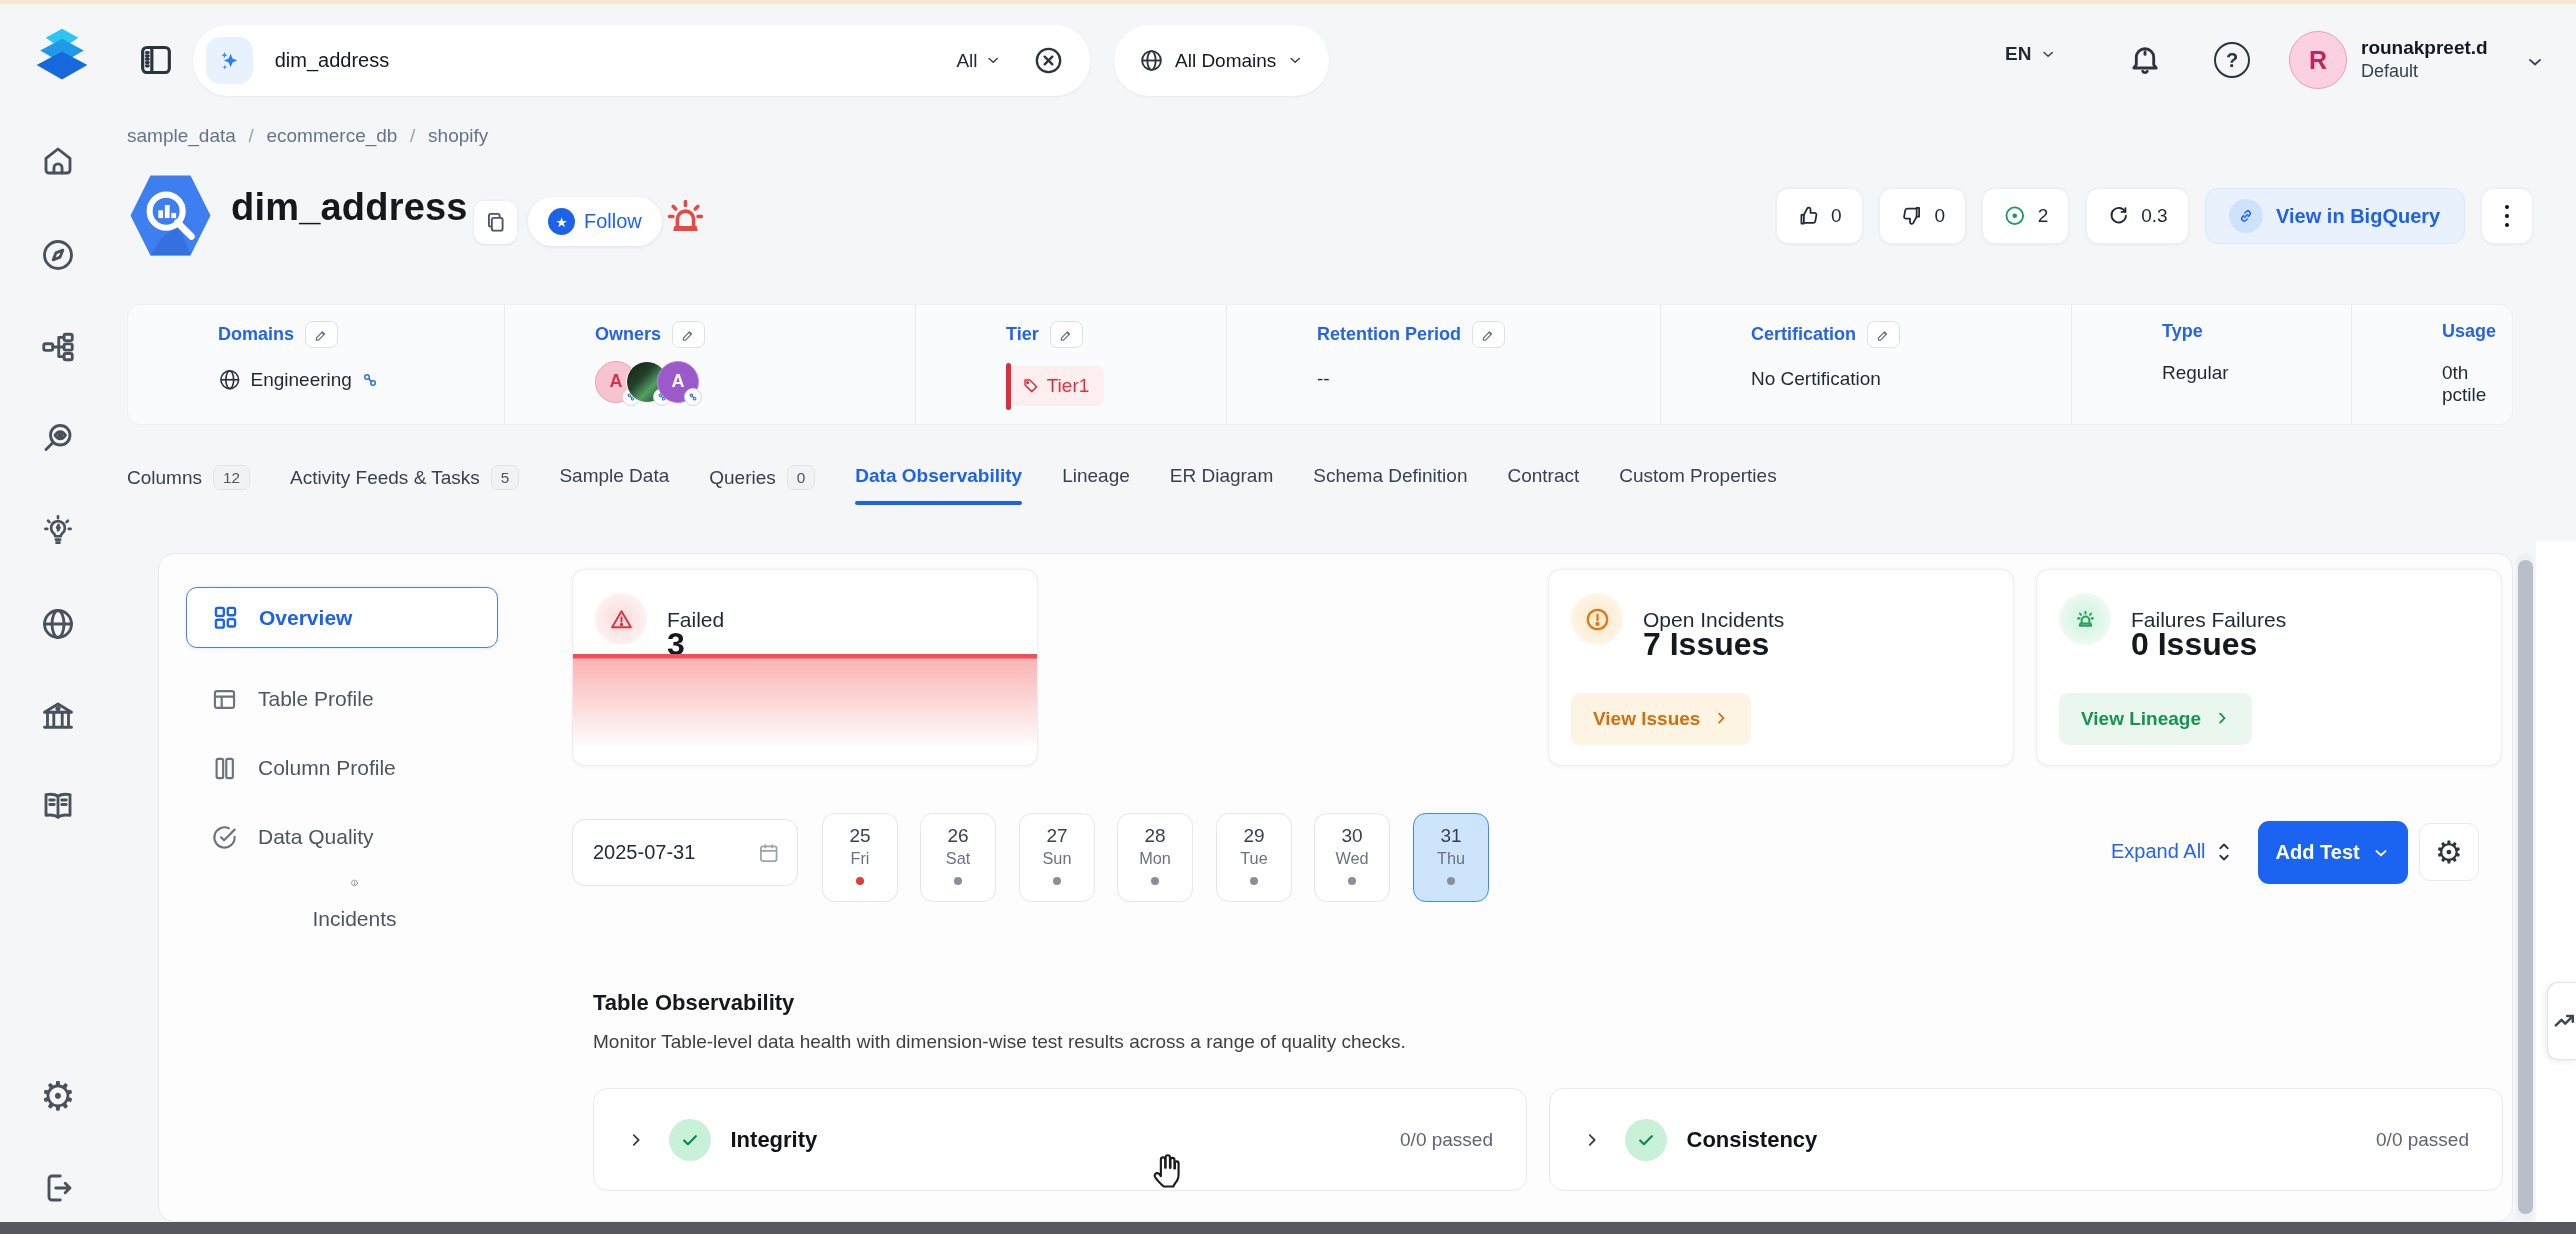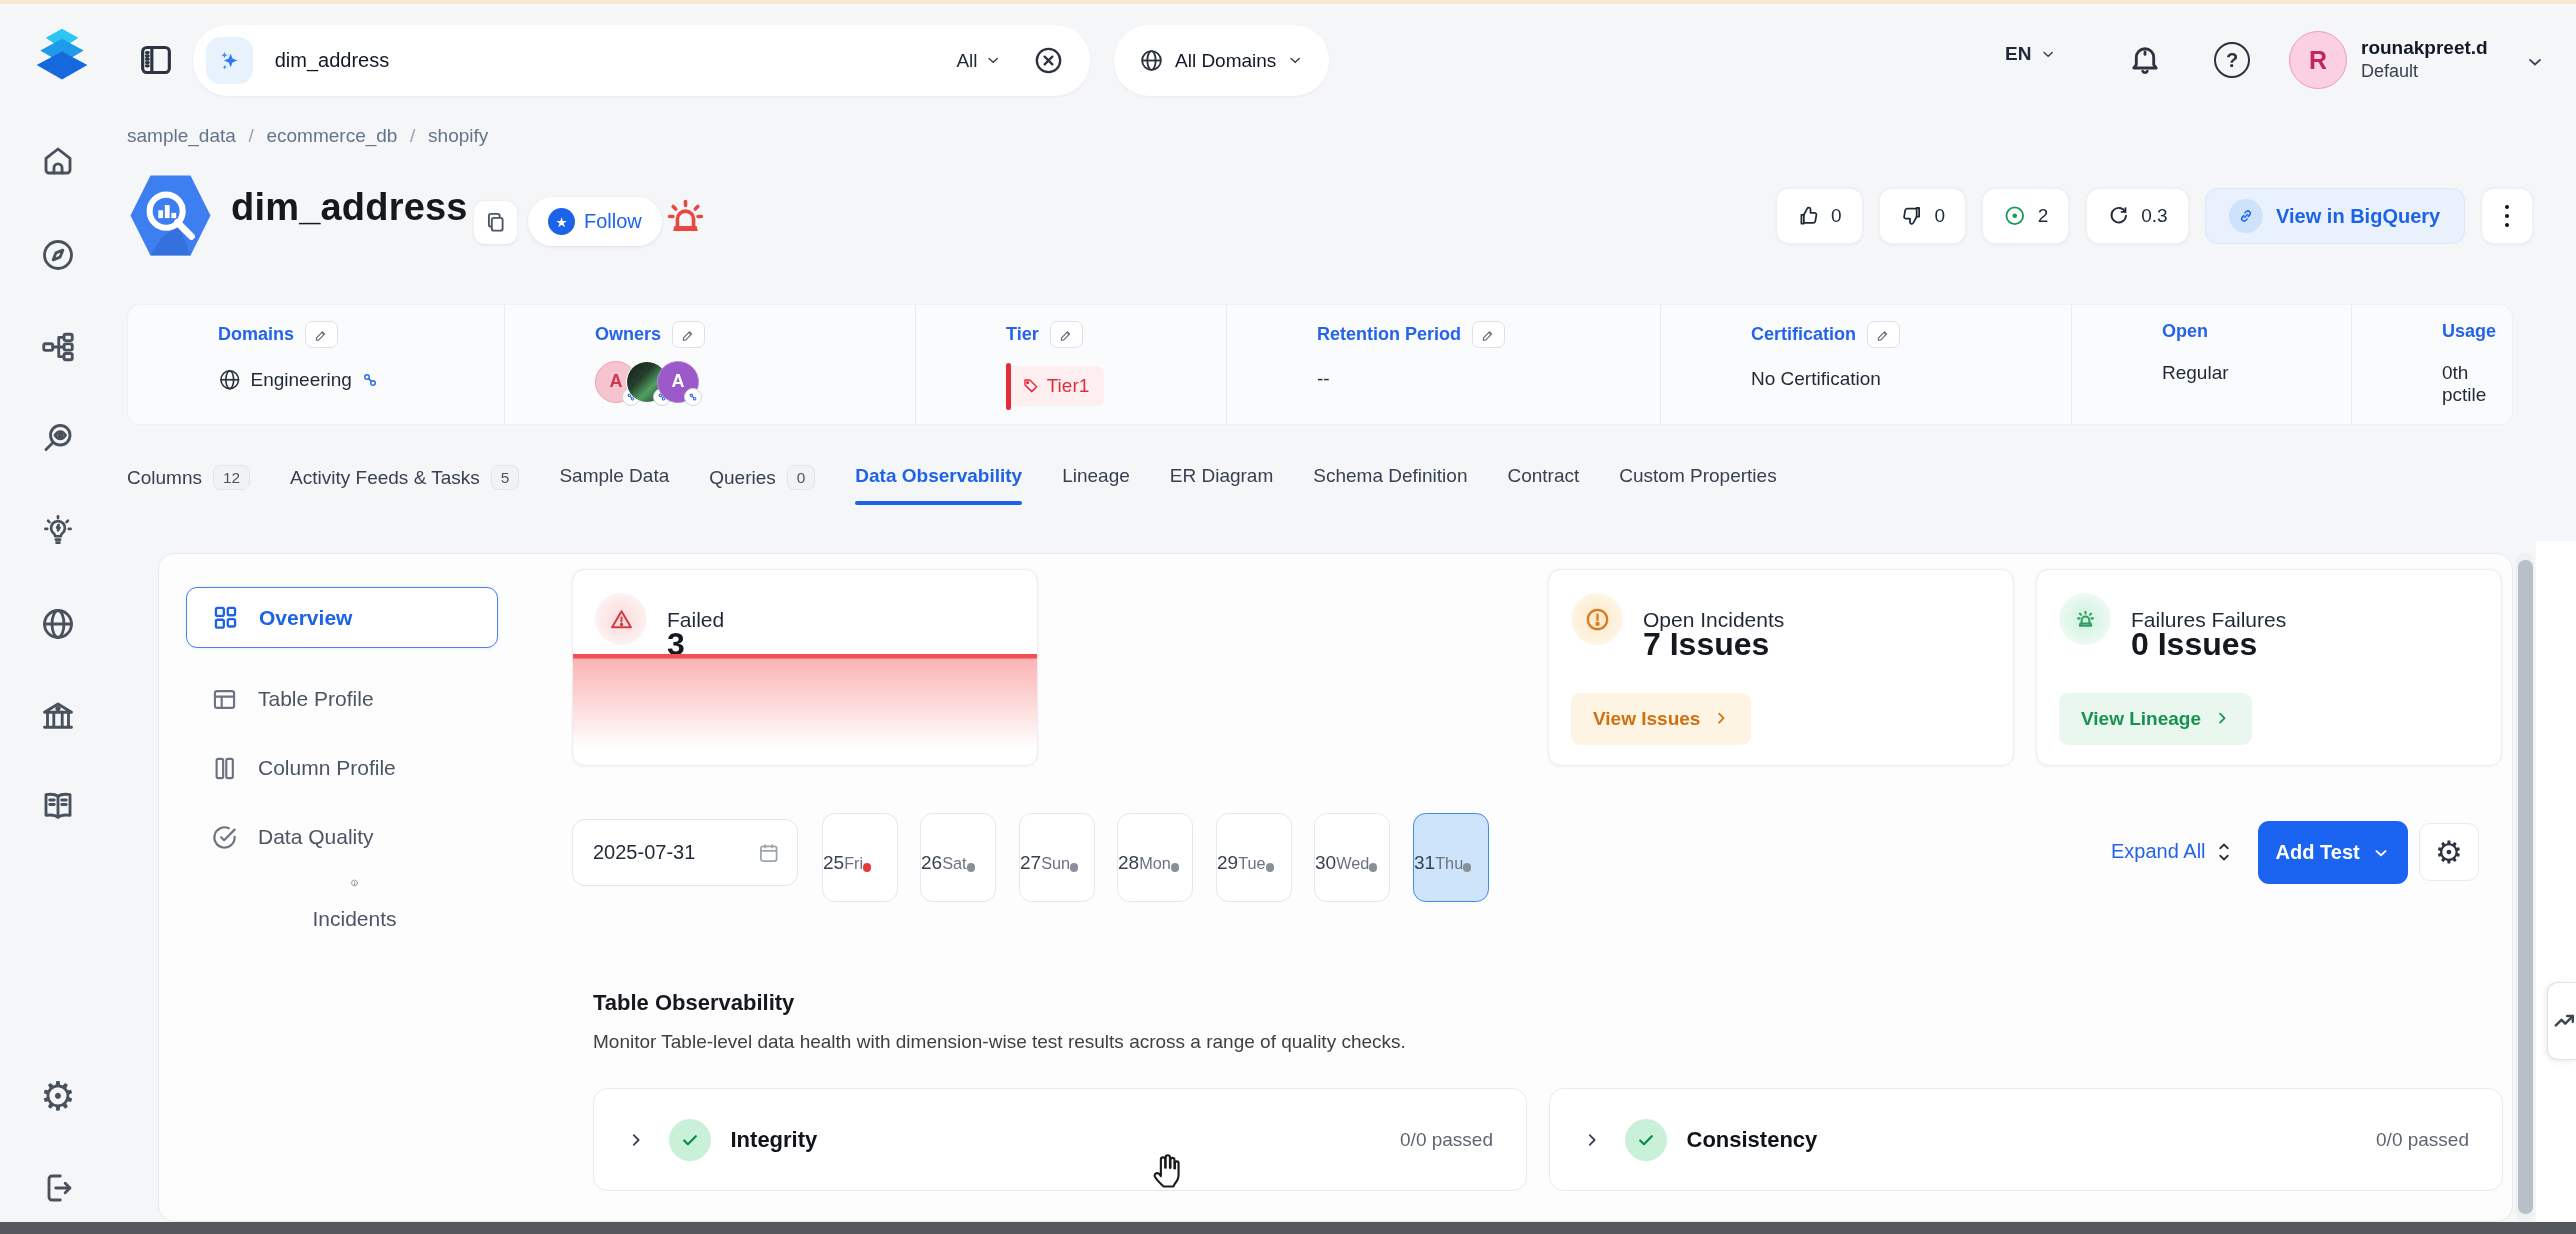--- a/index.html
+++ b/index.html
@@ -91,21 +91,21 @@
   .halo.orange { background:radial-gradient(circle,#fde8c8 0%,#fdf3e1 60%,rgba(253,243,225,0) 100%); }
   .card-title { position:absolute; left:94px; top:38px; font-size:21px; color:#1f2937; }
   .card-value { position:absolute; left:94px; top:56px; font-size:32px; font-weight:bold; color:#15181d; }
   .spark { position:absolute; left:0; right:0; bottom:0; height:116px; }
   .card-action { position:absolute; left:22px; bottom:20px; height:52px; border-radius:9px; border:none; display:flex; align-items:center; gap:12.7px; padding:0 22px; font-size:19px; font-weight:bold; cursor:pointer; }
   .card-action.orange { background:#fdf4e3; color:#cf7011; }
   .card-action.green { background:#e9f7ef; color:#18934f; }
 
   
   .date-input { position:absolute; left:413px; top:265px; width:226px; height:67px; background:#fff; border:0.9px solid #e3e6ea; border-radius:12.7px; display:flex; align-items:center; justify-content:space-between; padding:0 16.3px 0 20px; font-size:20px; color:#1f2937; cursor:pointer; }
-  .day-chip { position:absolute; top:259px; width:76px; height:89px; background:#fff; border:0.9px solid #e5e7eb; border-radius:12.7px; display:flex; flex-direction:row; align-items:center; padding-top:11px; cursor:pointer; }
+  .day-chip { position:absolute; top:259px; width:76px; height:89px; background:#fff; border:0.9px solid #e5e7eb; border-radius:12.7px; display:flex; flex-direction:column; align-items:center; padding-top:11px; cursor:pointer; }
   .day-chip .d { font-size:19px; color:#374151; }
   .day-chip .w { font-size:16.3px; color:#6b7280; margin-top:1.8px; }
   .day-chip .dot { width:8.1px; height:8.1px; border-radius:50%; background:#8a9099; margin-top:9px; }
   .day-chip .dot.red { background:#e23b3b; }
   .day-chip.selected { background:#cde4fb; border:1.8px solid #3e8bf0; }
   .expand-all { position:absolute; left:1952px; top:286px; display:flex; align-items:center; gap:9px; color:#2563eb; font-size:20px; cursor:pointer; }
   .add-test { position:absolute; left:2099px; top:267px; width:150px; height:63px; background:#1b64f2; border:none; border-radius:11px; color:#fff; font-size:20px; font-weight:bold; display:flex; align-items:center; justify-content:center; gap:12.7px; cursor:pointer; }
   .gear-btn { position:absolute; left:2260px; top:269px; width:60px; height:58px; background:#fff; border:0.9px solid #e8eaee; border-radius:11px; display:flex; align-items:center; justify-content:center; cursor:pointer; font-size:31px; color:#2c3340; }
 
   
@@ -479,21 +479,21 @@
               <path d="M13 7.5 16.5 11"></path>
             </svg>
         </span>
       </div>
       <div class="meta-value">
           <span>No Certification</span>
         </div>
     </div>
     <div class="meta-col" style="width:280px;">
       <div class="meta-label-row">
-          <span class="meta-label">Open</span>
+          <span class="meta-label">Type</span>
         </div>
       <div class="meta-value">
           <span>Regular</span>
         </div>
     </div>
     <div class="meta-col" style="flex:1;">
       <div class="meta-label-row">
           <span class="meta-label">Usage</span>
         </div>
       <div class="meta-value">

